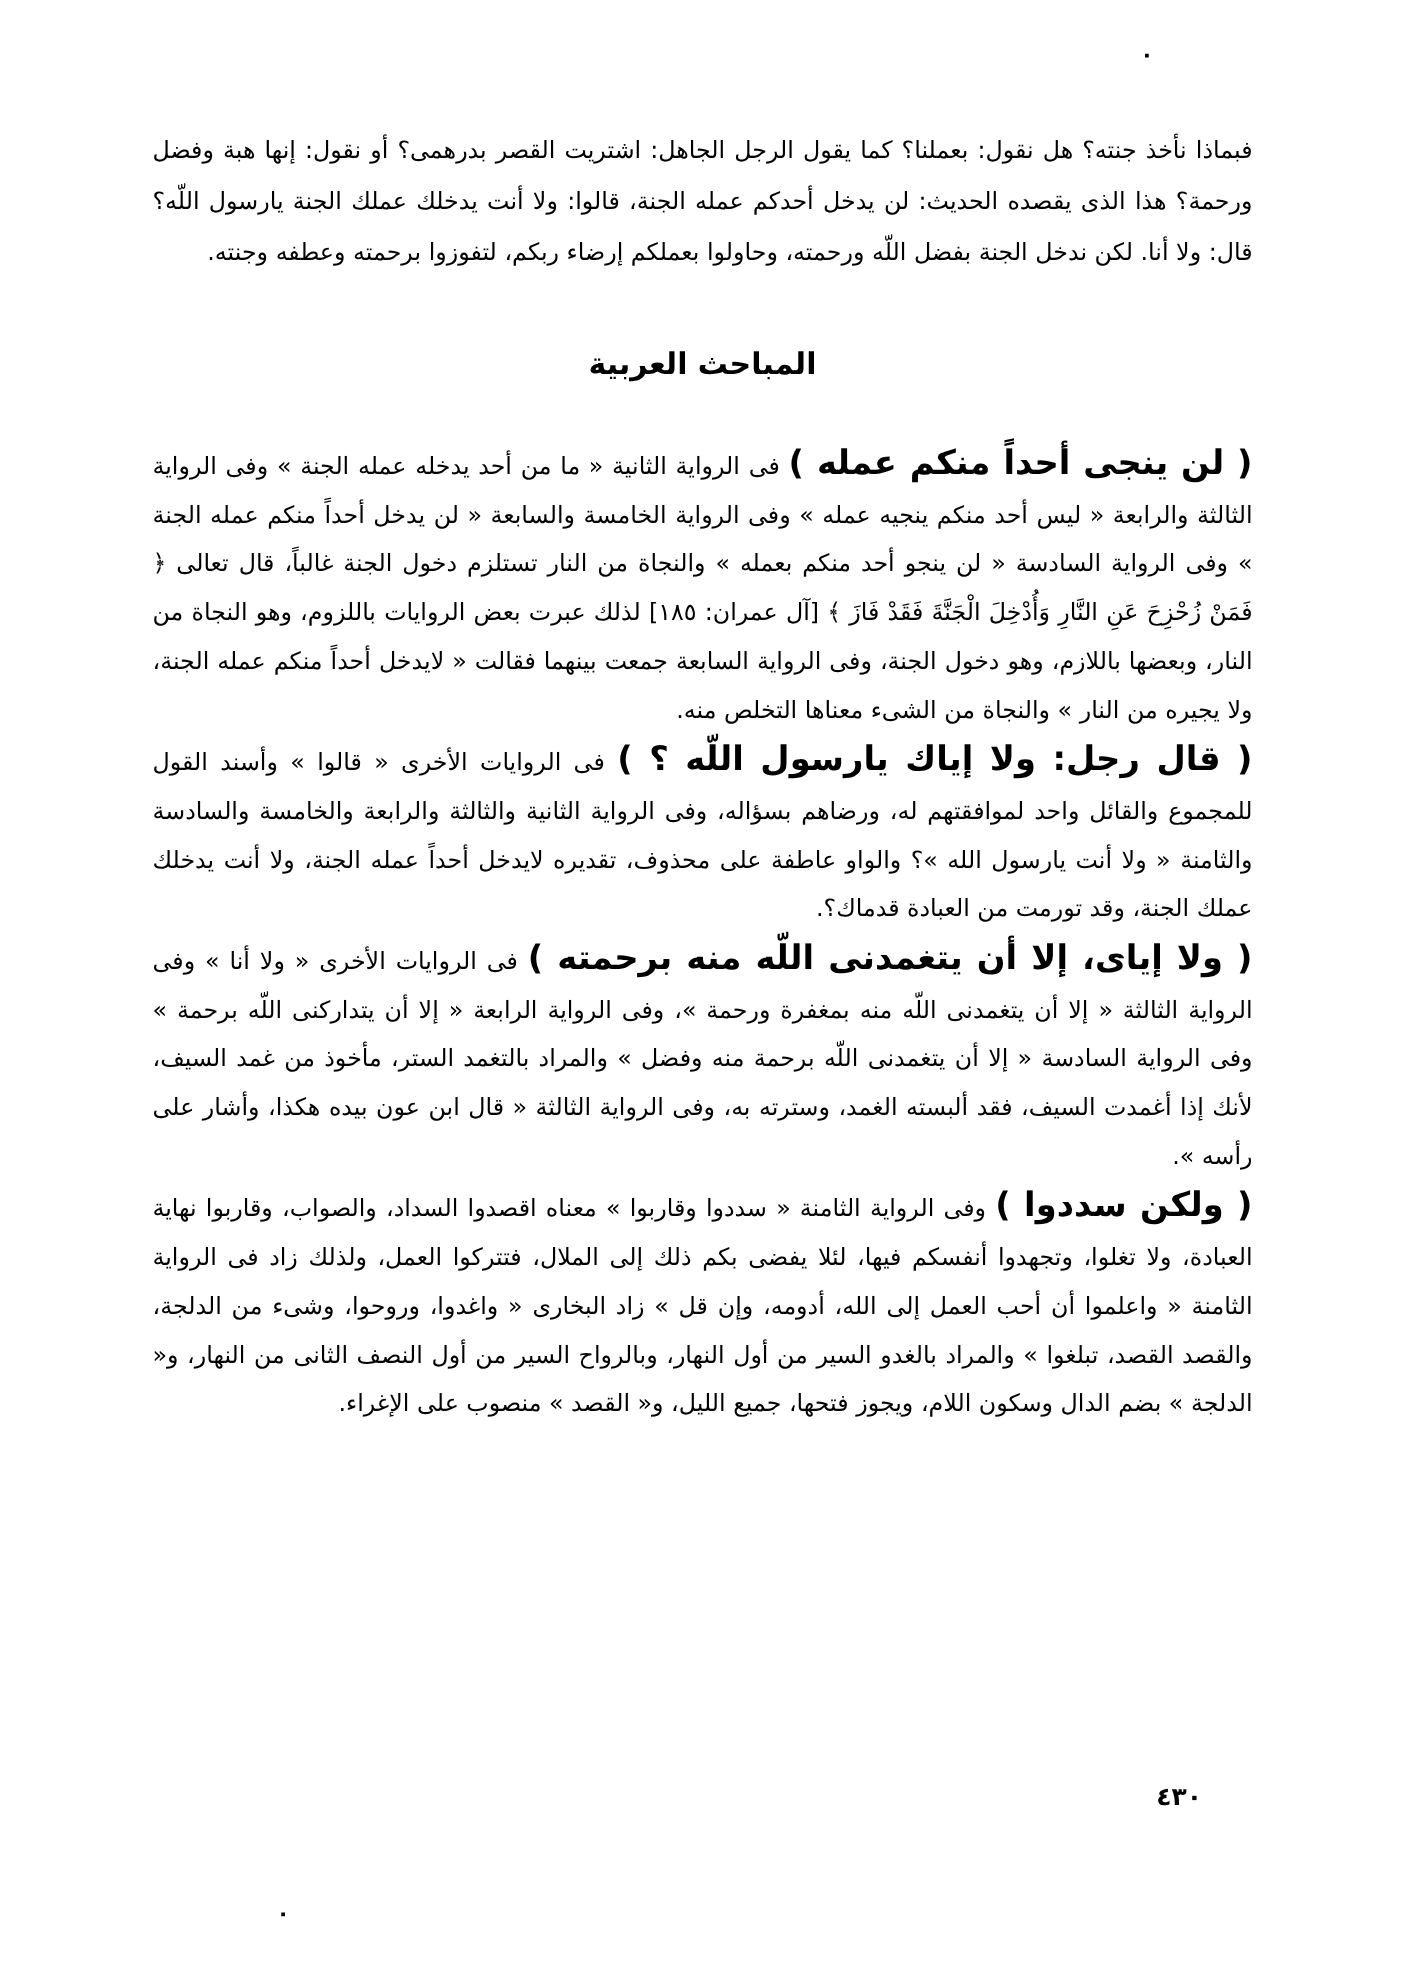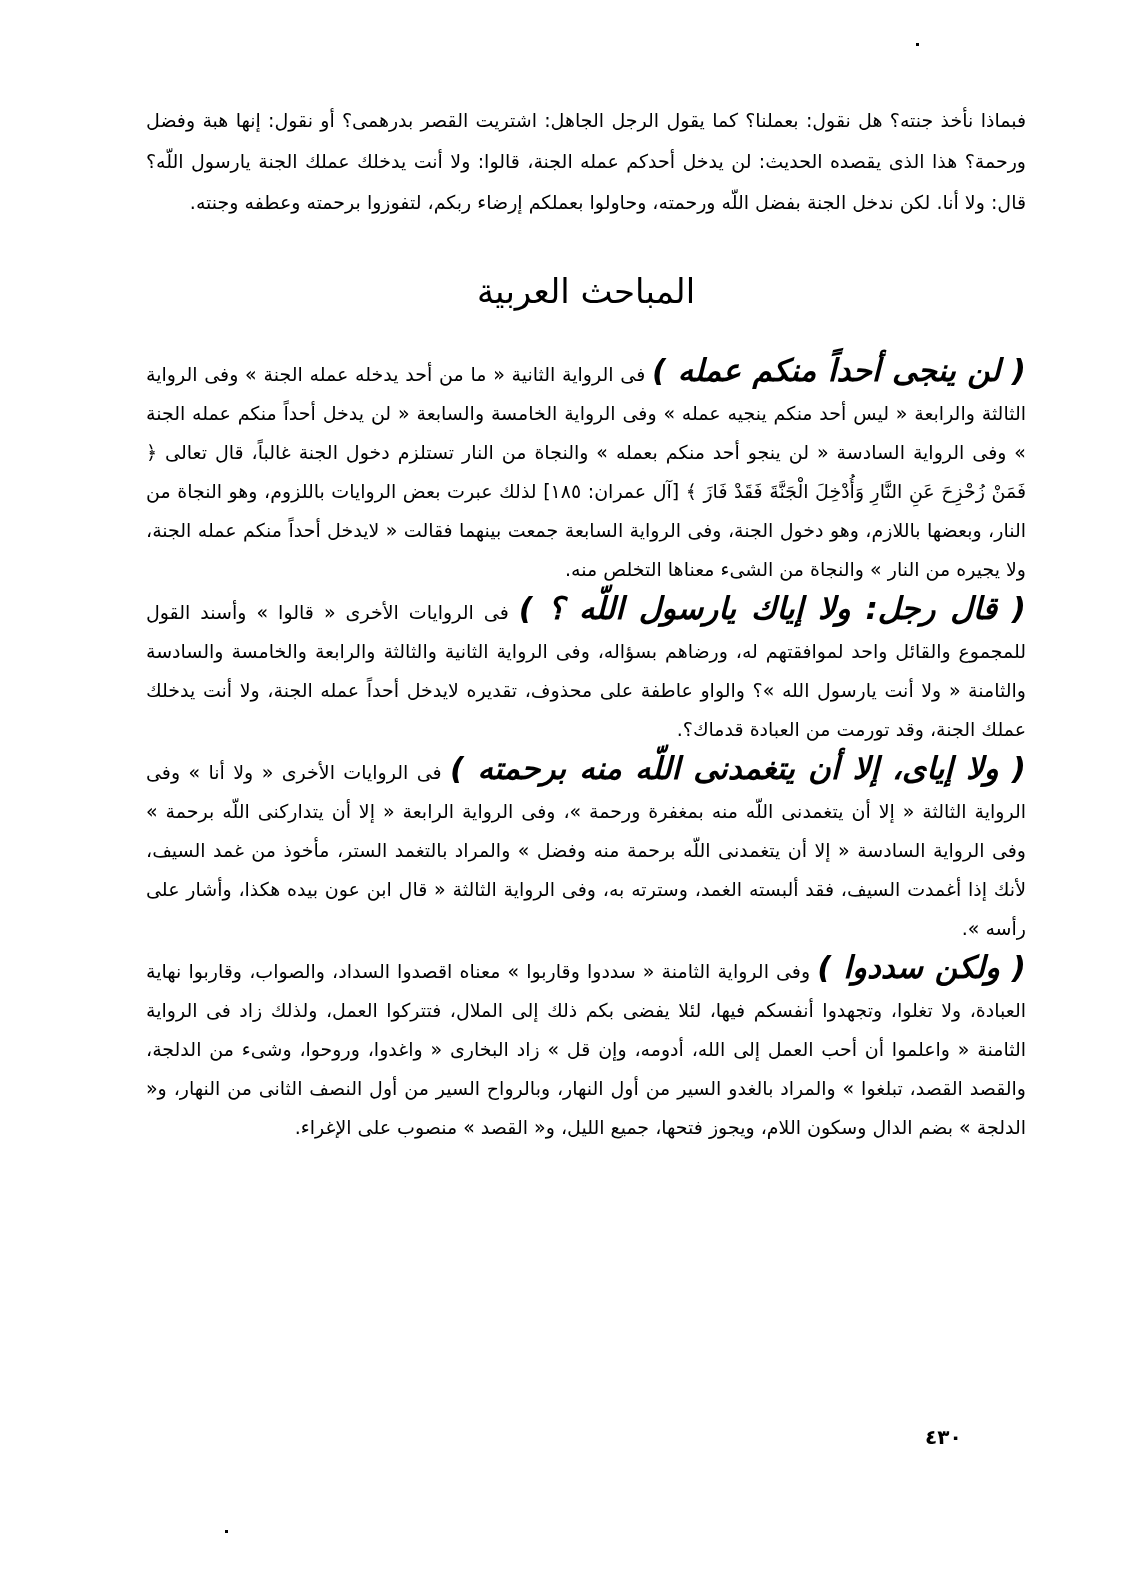--- a/index.html
+++ b/index.html
@@ -10,46 +10,45 @@
     body {
       width: 1133px;
       height: 1569px;
       position: relative;
       overflow: hidden;
       font-family: "DejaVu Sans", "Liberation Sans", sans-serif;
       color: #000000;
     }
     .page {
       position: absolute;
-      left: 146px;
+      left: 122px;
       top: 100px;
       width: 880px;
       direction: rtl;
     }
     .para {
       font-size: 19px;
       line-height: 39px;
       text-align: justify;
       text-align-last: right;
       margin: 0;
     }
     .para-intro {
       line-height: 41px;
     }
     .para + .para {
     }
     .lemma {
       font-weight: bold;
-      font-size: 31px;
-      font-style: italic;
+      font-size: 27px;
     }
     .section-title {
       text-align: center;
-      font-size: 34px;
-      font-weight: normal;
+      font-size: 24px;
+      font-weight: bold;
       margin: 38px 0 30px 0;
       line-height: 60px;
     }
     .page-number {
       position: absolute;
       top: 1425px;
       left: 925px;
       font-size: 20px;
       font-weight: bold;
       direction: rtl;

